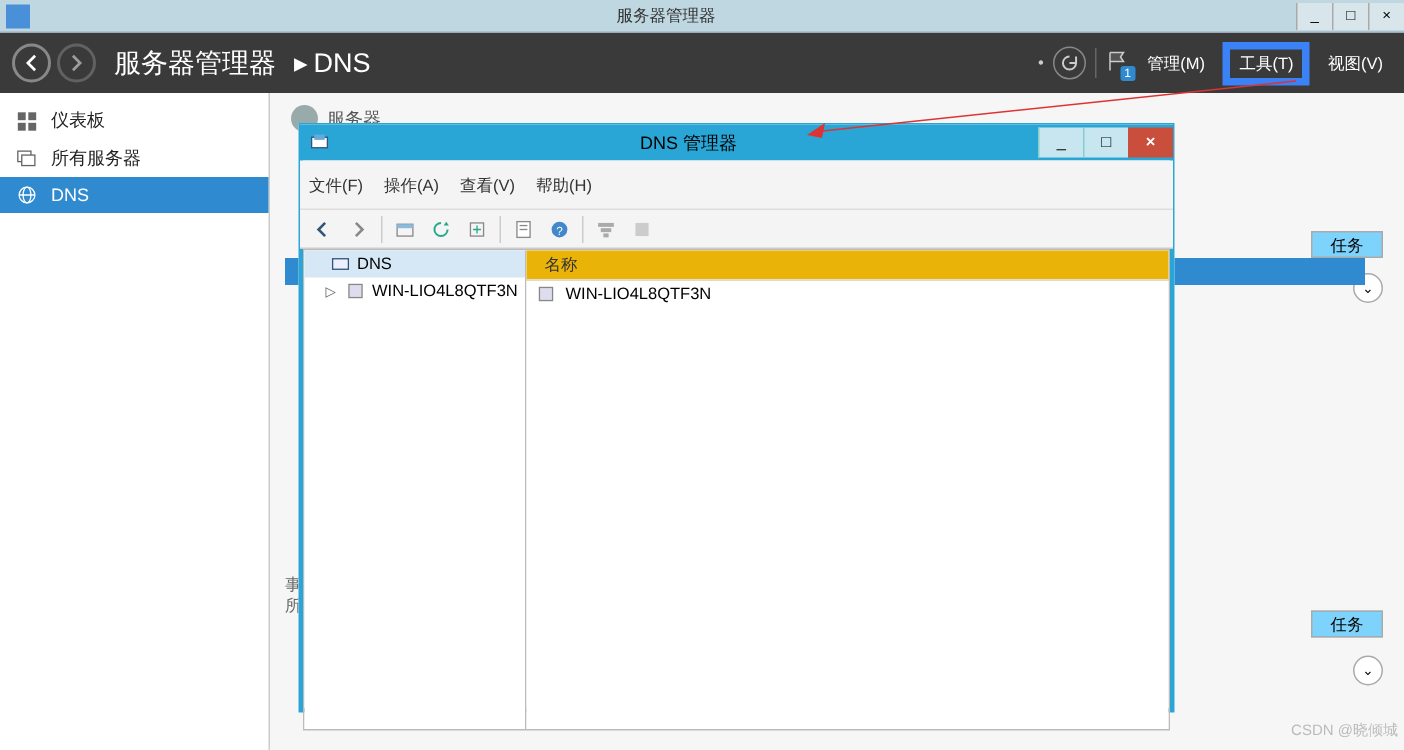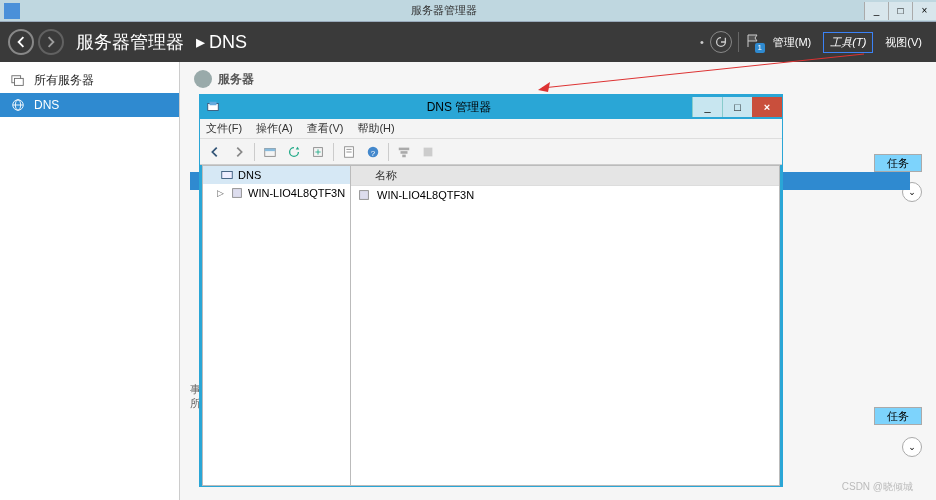--- a/index.html
+++ b/index.html
@@ -17,73 +17,73 @@
 .nav-arrow { width: 26px; height: 26px; border: 2px solid #888; border-radius: 50%; display: flex; align-items: center; justify-content: center; margin-right: 4px; cursor: pointer; }
 .nav-arrow.disabled { opacity: .5; }
 .nav-arrow svg { width: 12px; height: 12px; }
 .sm-title { font-size: 18px; margin: 0 8px; }
 .sm-bread { font-size: 18px; margin-left: 4px; }
 .sm-header .spacer { flex: 1; }
 .sm-header .right-ctl { display: flex; align-items: center; gap: 6px; font-size: 11px; }
 .sm-header .refresh { width: 22px; height: 22px; border: 1px solid #888; border-radius: 50%; display: flex; align-items: center; justify-content: center; }
 .sm-header .flag { width: 16px; height: 16px; }
 .sm-header .menu-item { padding: 2px 6px; cursor: pointer; }
-.sm-header .menu-item.boxed { border: 1px solid #3b82f6; font-style: italic; }
+.sm-header .menu-item.boxed { border: 5px solid #3b82f6; }
 
 
 .red-arrow { position: absolute; top: 52px; left: 538px; width: 328px; height: 40px; pointer-events: none; z-index: 50; }
 
 
 .main { display: flex; height: calc(500px - 62px); }
 .sidebar { width: 180px; background: #fff; border-right: 1px solid #ccc; padding-top: 6px; }
 .sidebar .item { display: flex; align-items: center; padding: 4px 10px; font-size: 12px; color: #222; cursor: pointer; gap: 8px; }
 .sidebar .item.selected { background: #2f8ad0; color: #fff; }
 .sidebar .item .icon { width: 16px; height: 16px; display: flex; align-items: center; justify-content: center; }
 .sidebar .item .chev { margin-left: auto; font-size: 9px; color: #666; }
 
 .content { flex: 1; background: #f6f6f6; position: relative; padding: 6px 0 0 10px; }
-.content-header { display: flex; align-items: center; gap: 6px; font-size: 12px; color: #555; padding: 2px 4px; font-weight: bold; }
+.content-header { display: flex; align-items: center; gap: 6px; font-size: 12px; color: #555; padding: 2px 4px; }
 .content-header .srv-icon { width: 18px; height: 18px; background: #9aa; border-radius: 50%; }
 
 .task-btn { position: absolute; right: 14px; height: 18px; border: 1px solid #aaa; background: #7dd3fc; font-size: 11px; padding: 0 12px; display: flex; align-items: center; cursor: pointer; }
 .task-btn.t1 { top: 92px; }
 .task-btn.t2 { top: 345px; }
 .drop-btn { position: absolute; right: 14px; width: 20px; height: 20px; border: 1px solid #aaa; background: #fff; border-radius: 50%; display: flex; align-items: center; justify-content: center; font-size: 9px; cursor: pointer; }
 .drop-btn.d1 { top: 120px; }
 .drop-btn.d2 { top: 375px; }
 .section-lbl { position: absolute; left: 10px; font-size: 11px; color: #666; }
 .section-lbl.s2a { top: 320px; }
 .section-lbl.s2b { top: 334px; }
 
 
-.dns-window { position: absolute; top: 82px; left: 199px; width: 584px; height: 393px; background: #fff; border: 1px solid #2aa6d6; box-shadow: 0 0 0 2px #2aa6d6 inset; z-index: 20; margin-top: 12px; }
+.dns-window { position: absolute; top: 82px; left: 199px; width: 584px; height: 393px; background: #fff; border: 1px solid #2aa6d6; box-shadow: 0 0 0 2px #2aa6d6 inset; z-index: 20; }
 .dns-titlebar { height: 24px; background: #2aa6d6; display: flex; align-items: center; font-size: 12px; color: #000; }
 .dns-titlebar .dns-sys-icon { width: 14px; height: 14px; margin: 0 6px; }
 .dns-titlebar .title { flex: 1; text-align: center; }
 .dns-titlebar .win-btn { width: 30px; height: 20px; display: flex; align-items: center; justify-content: center; cursor: pointer; font-size: 11px; }
 .dns-titlebar .win-btn.close { background: #c94f3c; color: #fff; font-weight: bold; }
 .dns-titlebar .win-btn.other { background: #c8e6f0; border-left: 1px solid #8cc; }
 
-.dns-menubar { height: 20px; background: #f4f4f4; border-bottom: 1px solid #ddd; display: flex; align-items: center; padding: 0 6px; gap: 14px; font-size: 11px; color: #333; }
+.dns-menubar { height: 33px; background: #f4f4f4; border-bottom: 1px solid #ddd; display: flex; align-items: center; padding: 0 6px; gap: 14px; font-size: 11px; color: #333; }
 .dns-menubar span { cursor: pointer; }
 
 .dns-toolbar { height: 26px; background: #f4f4f4; border-bottom: 1px solid #ccc; display: flex; align-items: center; padding: 0 4px; gap: 2px; }
 .dns-toolbar .tbtn { width: 22px; height: 20px; display: flex; align-items: center; justify-content: center; border: 1px solid transparent; cursor: pointer; }
 .dns-toolbar .sep { width: 1px; height: 18px; background: #ccc; margin: 0 2px; }
 
 .dns-body { display: flex; height: calc(100% - 70px); border: 1px solid #bbb; margin: 0 2px 2px 2px; }
 .dns-tree { width: 148px; border-right: 1px solid #bbb; background: #fff; font-size: 11px; }
 .dns-tree .tree-row { display: flex; align-items: center; padding: 2px 4px; gap: 4px; cursor: pointer; }
 .dns-tree .tree-row.root { background: #d6e8f5; }
 .dns-tree .tree-row .exp { width: 9px; font-size: 9px; color: #666; }
 .dns-list { flex: 1; background: #fff; }
-.dns-list-header { height: 20px; border-bottom: 1px solid #ddd; display: flex; align-items: center; padding: 0 24px; font-size: 11px; color: #333; background: #e5e5e5; }
+.dns-list-header { height: 20px; border-bottom: 1px solid #ddd; display: flex; align-items: center; padding: 0 12px; font-size: 11px; color: #333; background: #eab308; }
 .dns-list-row { display: flex; align-items: center; padding: 2px 6px; gap: 6px; font-size: 11px; cursor: pointer; }
 
-.watermark { position: absolute; right: 23px; bottom: 6px; font-size: 10px; color: #bbb; z-index: 60; }
+.watermark { position: absolute; right: 4px; bottom: 6px; font-size: 10px; color: #bbb; z-index: 60; }
 
 
 .ico-svg { width: 14px; height: 14px; }
 </style>
 </head>
 <body>
 
 <div class="outer-titlebar">
   <div class="sys-icon"></div>
   <div class="title">服务器管理器</div>
@@ -134,20 +134,31 @@
   <line x1="326" y1="2" x2="4" y2="36" stroke="#d33" stroke-width="1"></line>
   <polygon points="0,38 12,30 10,40" fill="#d33"></polygon>
 </svg>
 
 <div class="main">
 
   <div class="sidebar">
     <div class="item">
       <span class="icon">
           <svg class="ico-svg" viewBox="0 0 16 16">
+            <rect x="1" y="1" width="6" height="6" fill="#666"></rect>
+            <rect x="9" y="1" width="6" height="6" fill="#666"></rect>
+            <rect x="1" y="9" width="6" height="6" fill="#666"></rect>
+            <rect x="9" y="9" width="6" height="6" fill="#666"></rect>
+          </svg>
+        </span>
+      <span>仪表板</span>
+    </div>
+    <div class="item">
+      <span class="icon">
+          <svg class="ico-svg" viewBox="0 0 16 16">
             <rect x="1" y="2" width="10" height="8" fill="none" stroke="#666"></rect>
             <rect x="4" y="5" width="10" height="8" fill="#fff" stroke="#666"></rect>
           </svg>
         </span>
       <span>所有服务器</span>
     </div>
     <div class="item selected">
       <span class="icon">
           <svg class="ico-svg" viewBox="0 0 16 16">
             <circle cx="8" cy="8" r="6" fill="none" stroke="#fff"></circle>

